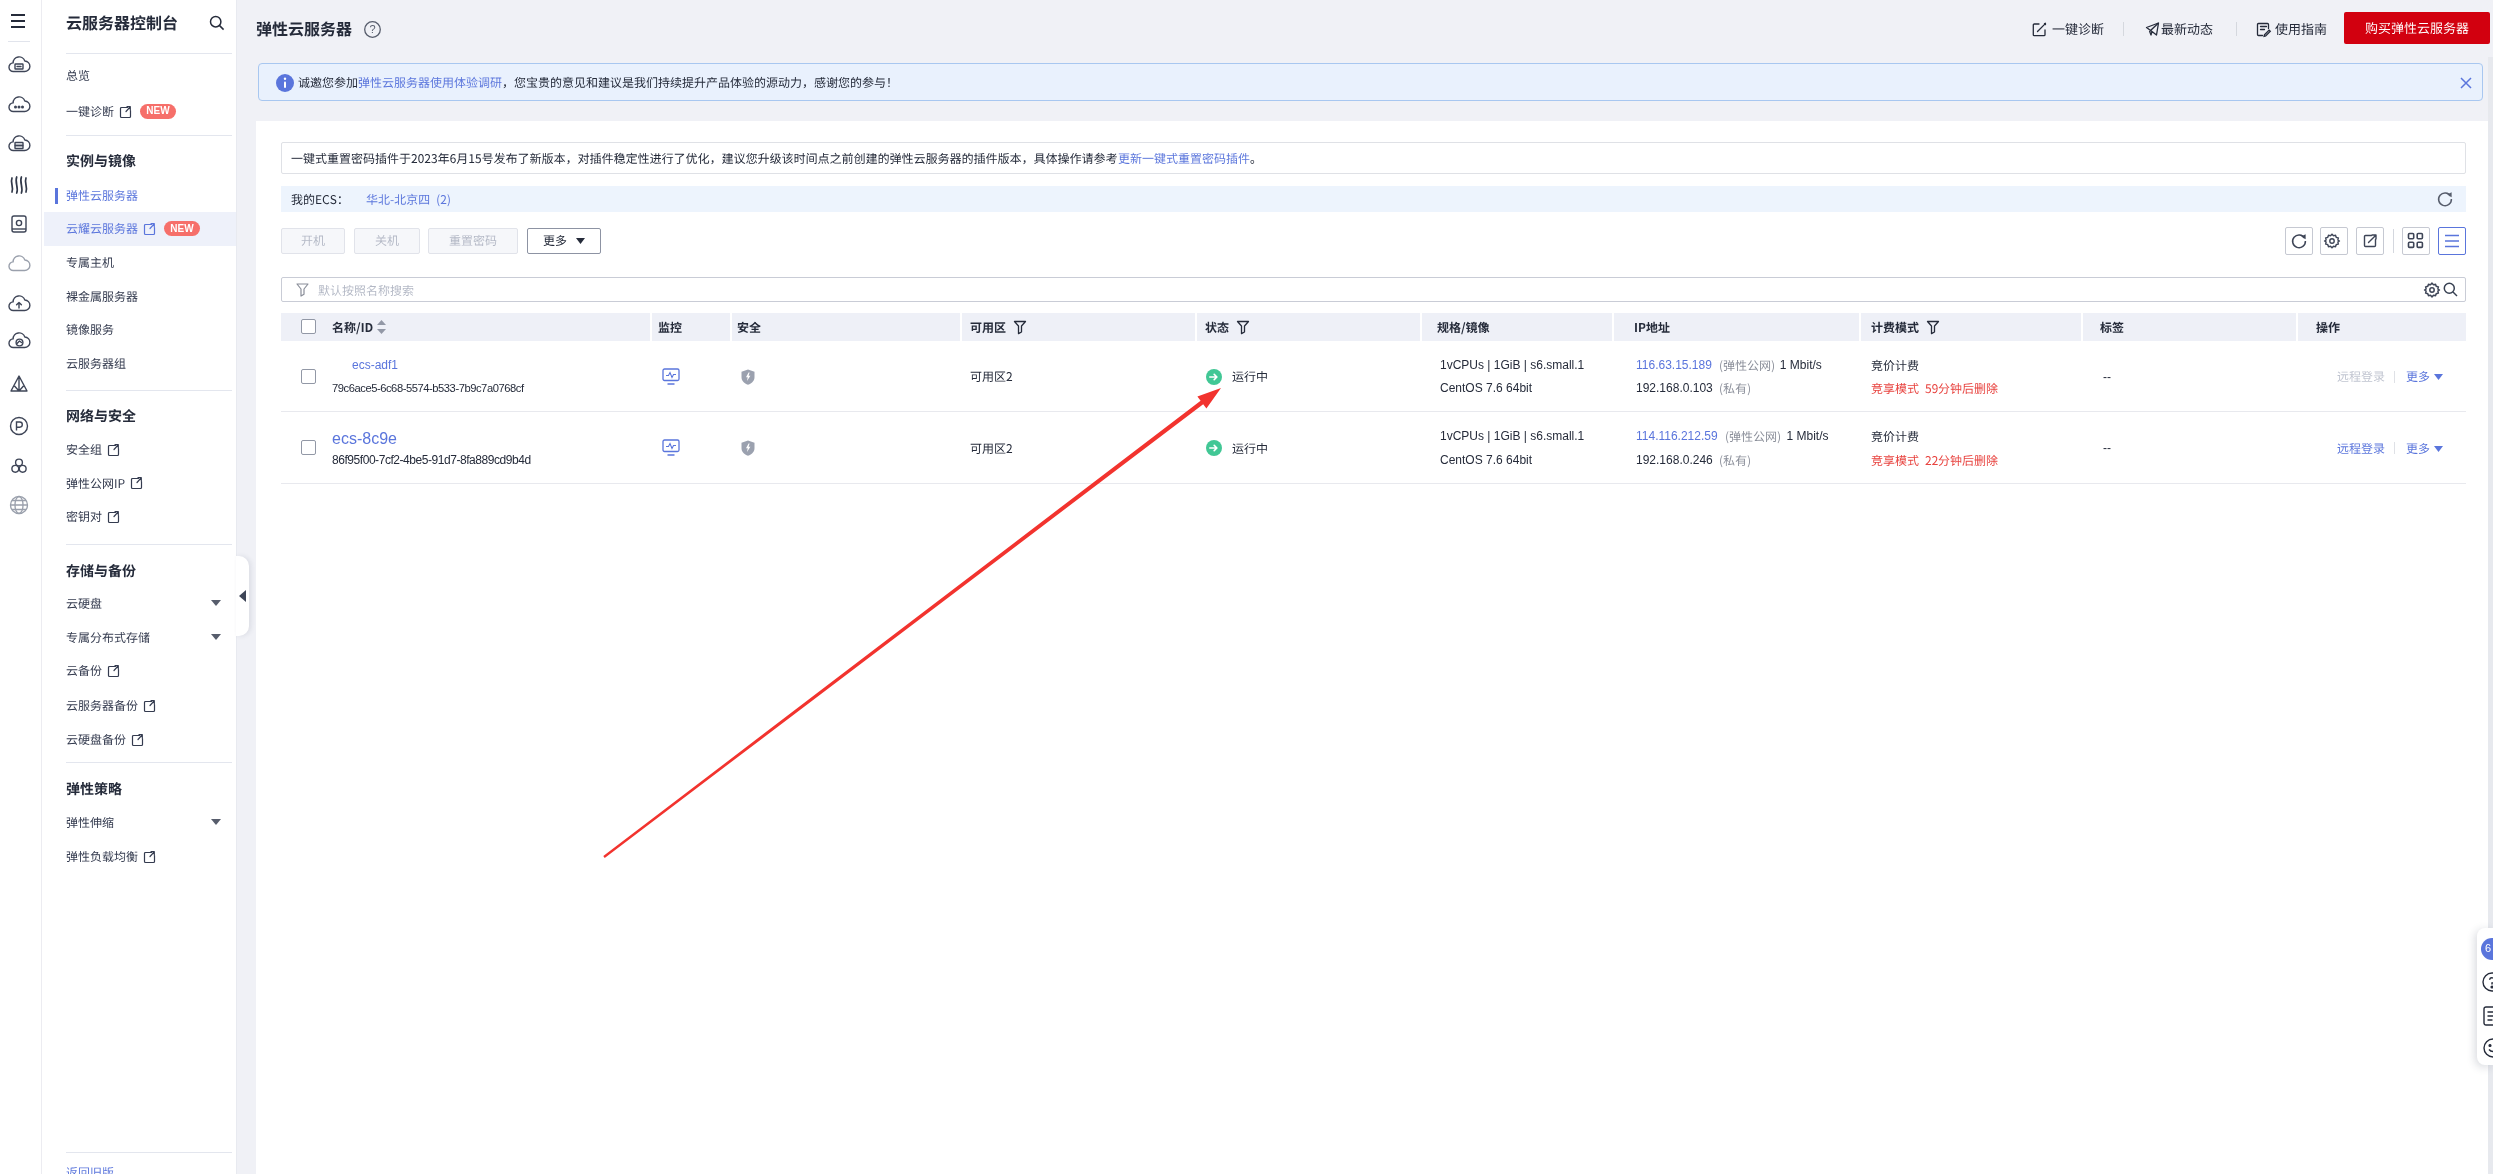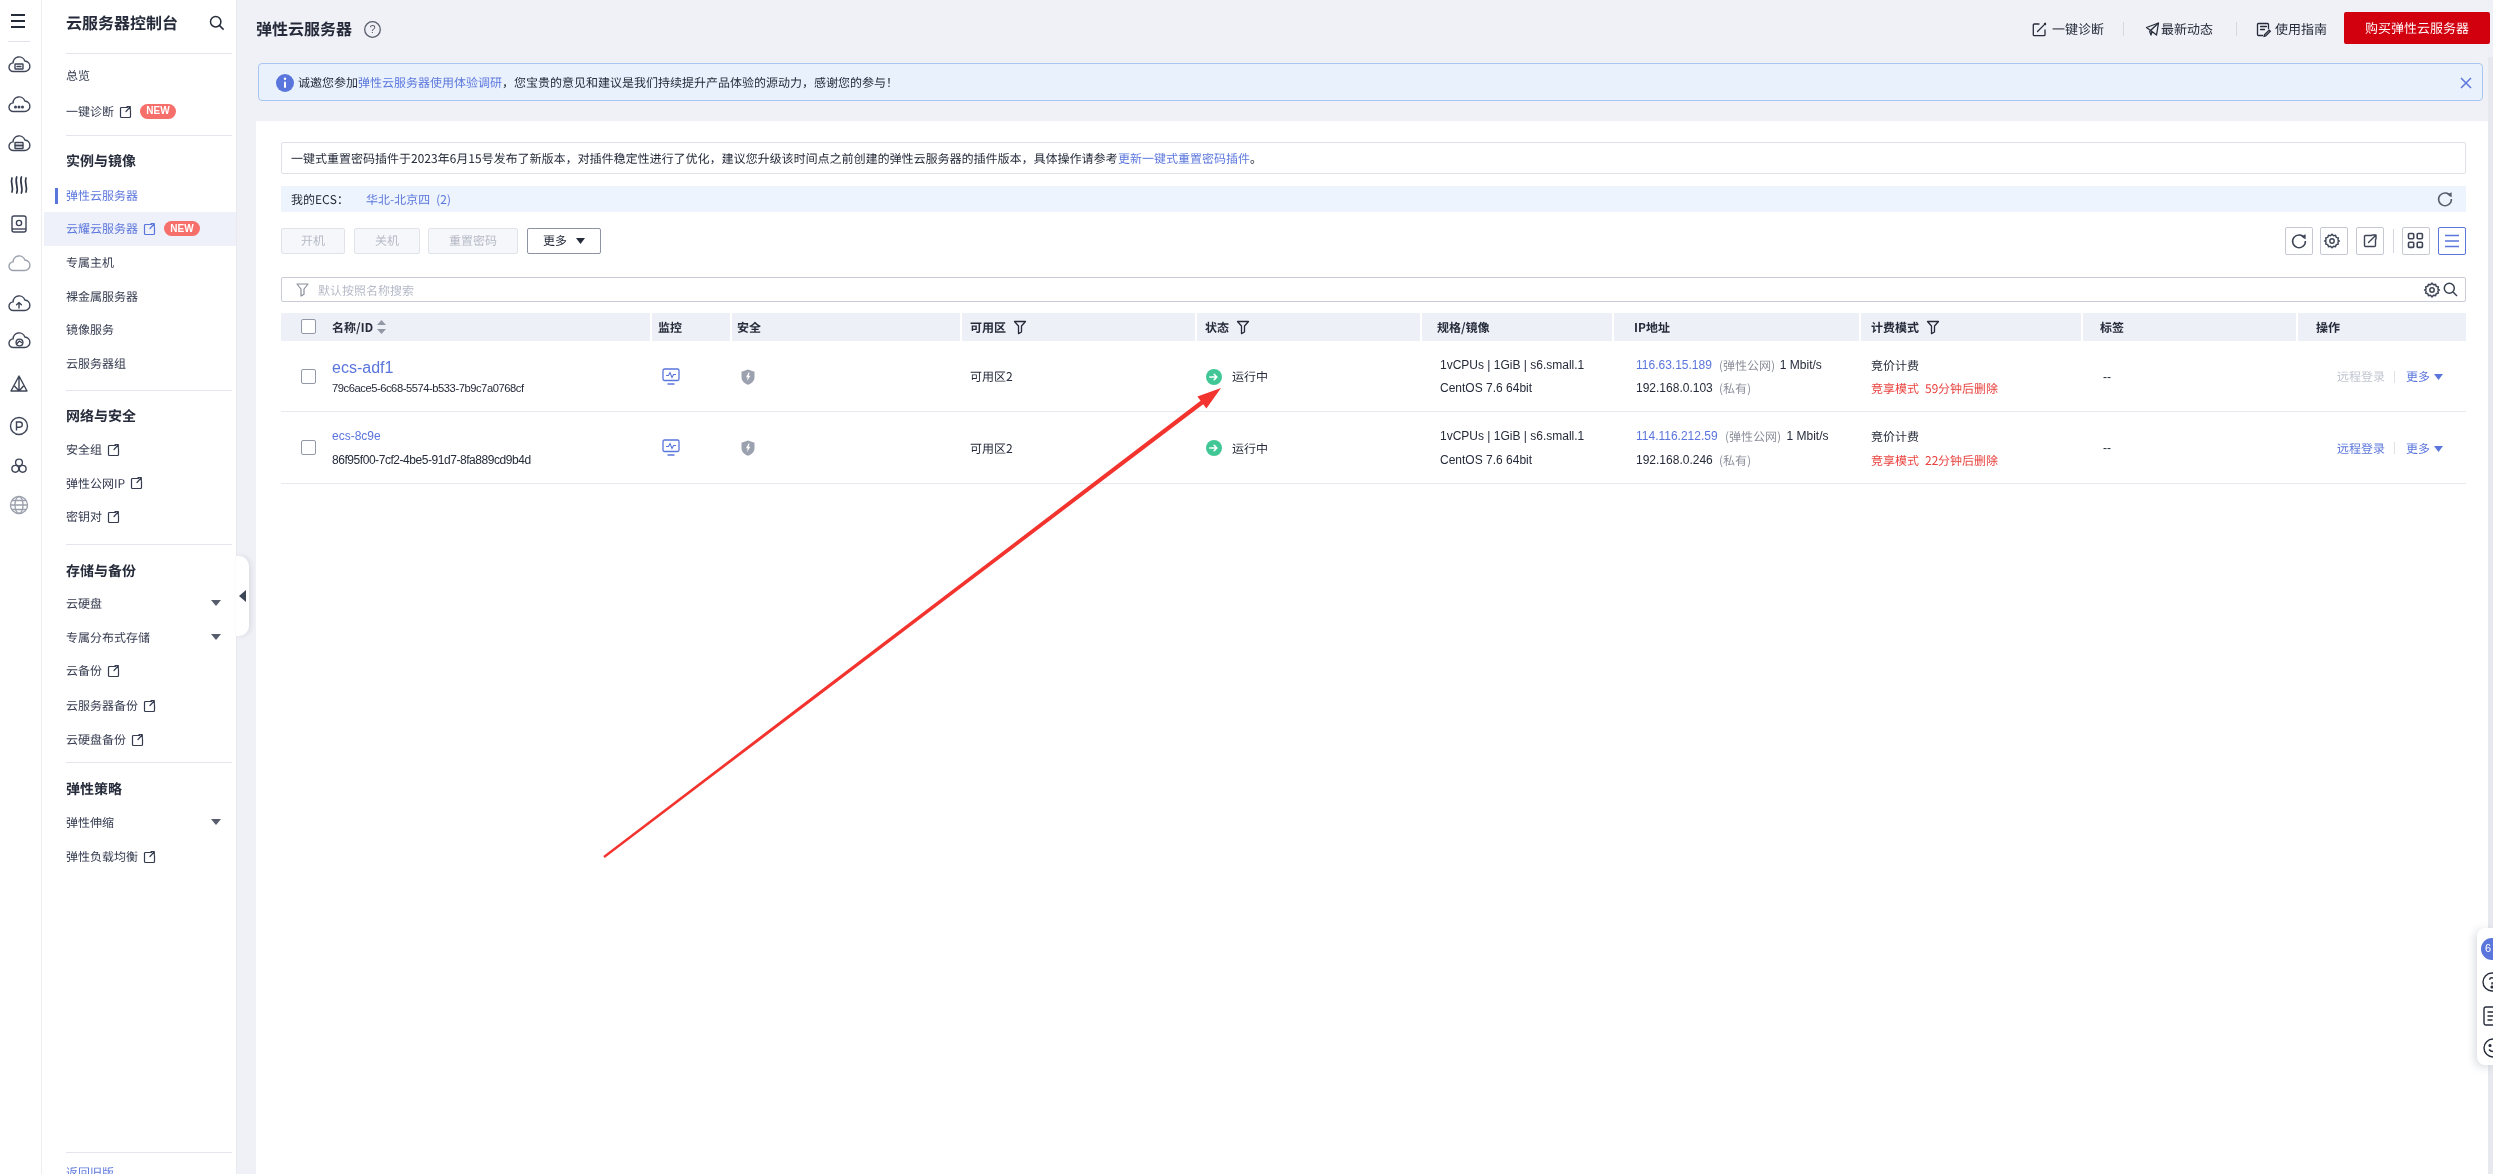--- a/index.html
+++ b/index.html
@@ -1068,21 +1068,21 @@
   </svg>
 <svg class="t" style="left:2316px;top:319.6px" width="26" height="15">
     <g transform="translate(0,12) scale(0.012,-0.012)" fill="#252b3a">
       <use href="#b64CD" x="0"></use>
       <use href="#b4F5C" x="1000"></use>
     </g>
   </svg>
 <div class="" style="left:281px;top:411px;width:2185px;height:1px;background:#e8e9ee"></div>
 <div class="" style="left:281px;top:483px;width:2185px;height:1px;background:#e8e9ee"></div>
 <div class="" style="left:301px;top:368.75px;width:15px;height:15px;background:#fff;border:1px solid #9298a6;border-radius:2px;box-sizing:border-box"></div>
-<div class="L" style="left:332px;top:357.8px;font-size:16px;color:#5a75dc">ecs-adf1</div>
+<div class="L" style="left:352px;top:357.8px;font-size:12px;color:#5a75dc">ecs-adf1</div>
 <div class="L" style="left:332px;top:381.8px;font-size:11.2px;color:#252b3a;letter-spacing:-0.45px">79c6ace5-6c68-5574-b533-7b9c7a0768cf</div>
 <svg class="t" style="left:662px;top:367.75px" width="18" height="17" viewBox="0 0 18 17">
     <g stroke="#5a75dc" stroke-width="1.3" fill="none">
       <rect x="1" y="1" width="16" height="11.5" rx="1.5"></rect>
       <path d="M4 7.5h2.5l1.5-3 2 5 1.5-3H14" stroke-width="1.1"></path>
       <path d="M5.5 16h7" stroke-width="1.5"></path>
     </g>
   </svg>
 <svg class="t" style="left:741px;top:368.75px" width="14" height="16" viewBox="0 0 14 16">
     <path d="M7 .5 13.5 2.7V8c0 3.8-2.6 6.6-6.5 7.7C3.1 14.6.5 11.8.5 8V2.7Z" fill="#9ba1af"></path>
@@ -1174,21 +1174,21 @@
 <svg class="t" style="left:2406px;top:369.3px" width="26" height="15">
     <g transform="translate(0,12) scale(0.012,-0.012)" fill="#5a75dc">
       <use href="#r66F4" x="0"></use>
       <use href="#r591A" x="1000"></use>
     </g>
   </svg>
 <svg class="t" style="left:2434px;top:374.25px" width="9" height="6" viewBox="0 0 9 6">
     <path d="M0 0h9L4.5 6Z" fill="#5a75dc"></path>
   </svg>
 <div class="" style="left:301px;top:440.25px;width:15px;height:15px;background:#fff;border:1px solid #9298a6;border-radius:2px;box-sizing:border-box"></div>
-<div class="L" style="left:332px;top:429.3px;font-size:12px;color:#5a75dc">ecs-8c9e</div>
+<div class="L" style="left:332px;top:429.3px;font-size:16px;color:#5a75dc">ecs-8c9e</div>
 <div class="L" style="left:332px;top:453.3px;font-size:12px;color:#252b3a;letter-spacing:-0.45px">86f95f00-7cf2-4be5-91d7-8fa889cd9b4d</div>
 <svg class="t" style="left:662px;top:439.25px" width="18" height="17" viewBox="0 0 18 17">
     <g stroke="#5a75dc" stroke-width="1.3" fill="none">
       <rect x="1" y="1" width="16" height="11.5" rx="1.5"></rect>
       <path d="M4 7.5h2.5l1.5-3 2 5 1.5-3H14" stroke-width="1.1"></path>
       <path d="M5.5 16h7" stroke-width="1.5"></path>
     </g>
   </svg>
 <svg class="t" style="left:741px;top:440.25px" width="14" height="16" viewBox="0 0 14 16">
     <path d="M7 .5 13.5 2.7V8c0 3.8-2.6 6.6-6.5 7.7C3.1 14.6.5 11.8.5 8V2.7Z" fill="#9ba1af"></path>

